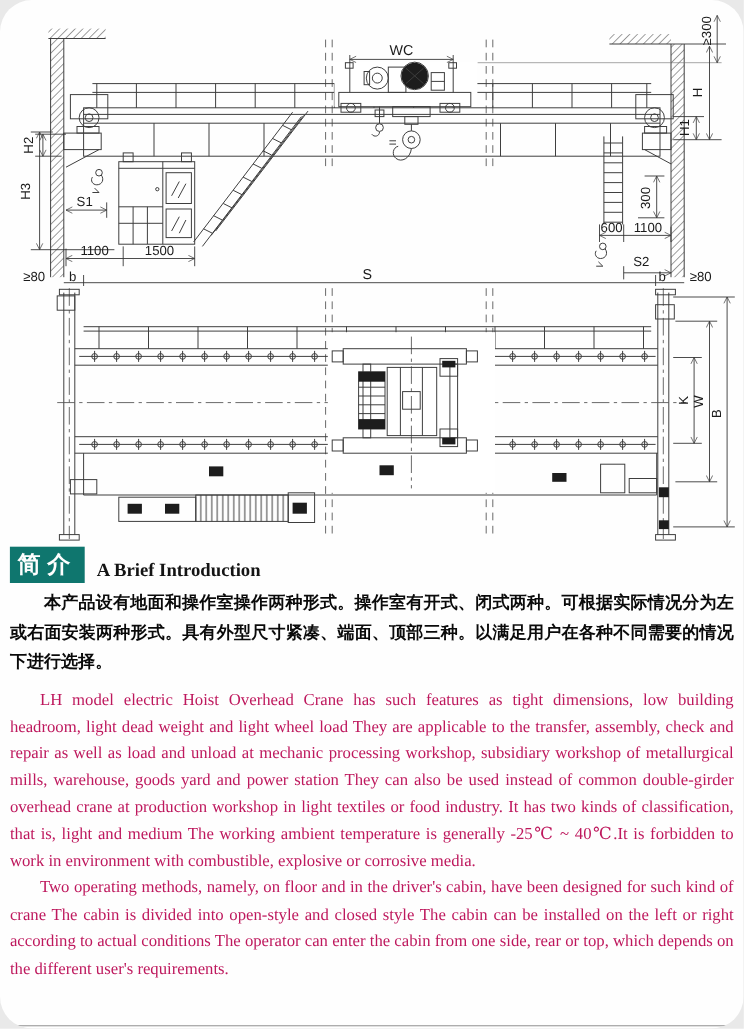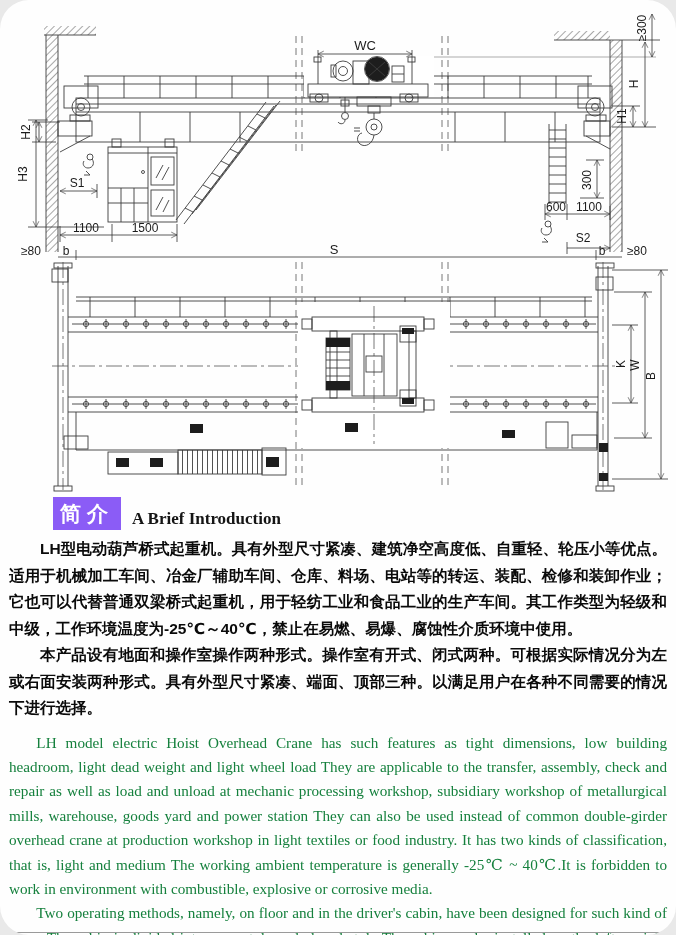--- a/index.html
+++ b/index.html
@@ -14,26 +14,26 @@
   svg .dk{fill:#1d1d1d;stroke:none;}
   svg .wh{fill:#ffffff;stroke:none;}
   svg .thin{stroke-width:.6;stroke:#777;}
   svg .grid{stroke:#555;stroke-width:.8;stroke-dasharray:7 5;}
   svg .cl{stroke:#555;stroke-width:.8;stroke-dasharray:16 4 3 4;}
   svg .dim{stroke:#333;stroke-width:.8;}
   svg text{stroke:none;fill:#1b1b1b;font-family:"Liberation Sans","DejaVu Sans",sans-serif;font-size:12px;}
   svg text.big{font-size:13px;}
   .intro{position:absolute;top:492px;left:0;width:676px;padding:0 9px;box-sizing:border-box;}
   .intro-head{display:flex;align-items:flex-end;gap:11px;height:38px;margin-bottom:6px;}
-  .zh-badge{background:#8b5cf6;color:#fff;height:33px;padding:0 7px;
-            font:bold 21px/33px "Liberation Sans","DejaVu Sans",sans-serif;letter-spacing:6px;margin-left:44px;}
+  .zh-badge{background:#0f766e;color:#fff;height:33px;padding:0 7px;
+            font:bold 21px/33px "Liberation Sans","DejaVu Sans",sans-serif;letter-spacing:6px;}
   .en-title{font:bold 17px/20px "Liberation Serif","DejaVu Serif",serif;margin:0 0 1px 0;}
   p.zh{font:bold 15.5px/26.5px "Liberation Sans","DejaVu Sans",sans-serif;color:#0a0a0a;
        text-align:justify;margin:0;text-indent:2em;}
-  p.en{font:15.2px/24.4px "Liberation Serif","DejaVu Serif",serif;color:#15803d;
+  p.en{font:15.2px/24.4px "Liberation Serif","DejaVu Serif",serif;color:#be185d;
        text-align:justify;margin:0;text-indent:1.8em;}
   p.en.first{margin-top:9px;}
   .bottom-rule{position:absolute;left:0;right:0;bottom:2px;border-top:1px solid #9a9a9a;}
 </style>
 </head>
 <body>
 
 <div class="sheet">
 
 <svg id="front-svg" width="676" height="258" viewBox="0 0 676 258">
@@ -482,20 +482,19 @@
   </g>
 </svg>
 
 <div class="intro">
   <div class="intro-head">
     <div class="zh-badge">
       <span>简介</span>
     </div>
     <h2 class="en-title">A Brief Introduction</h2>
   </div>
-  <p class="zh">LH型电动葫芦桥式起重机。具有外型尺寸紧凑、建筑净空高度低、自重轻、轮压小等优点。适用于机械加工车间、冶金厂辅助车间、仓库、料场、电站等的转运、装配、检修和装卸作业；它也可以代替普通双梁桥式起重机，用于轻纺工业和食品工业的生产车间。其工作类型为轻级和中级，工作环境温度为-25℃～40℃，禁止在易燃、易爆、腐蚀性介质环境中使用。</p>
   <p class="zh">本产品设有地面和操作室操作两种形式。操作室有开式、闭式两种。可根据实际情况分为左或右面安装两种形式。具有外型尺寸紧凑、端面、顶部三种。以满足用户在各种不同需要的情况下进行选择。</p>
   <p class="en first">LH model electric Hoist Overhead Crane has such features as tight dimensions, low building headroom, light dead weight and light wheel load They are applicable to the transfer, assembly, check and repair as well as load and unload at mechanic processing workshop, subsidiary workshop of metallurgical mills, warehouse, goods yard and power station They can also be used instead of common double-girder overhead crane at production workshop in light textiles or food industry. It has two kinds of classification, that is, light and medium The working ambient temperature is generally -25℃ ~ 40℃.It is forbidden to work in environment with combustible, explosive or corrosive media.</p>
   <p class="en">Two operating methods, namely, on floor and in the driver's cabin, have been designed for such kind of crane The cabin is divided into open-style and closed style The cabin can be installed on the left or right according to actual conditions The operator can enter the cabin from one side, rear or top, which depends on the different user's requirements.</p>
 </div>
 
 <div class="bottom-rule"></div>
 </div>
 
 </body></html>

